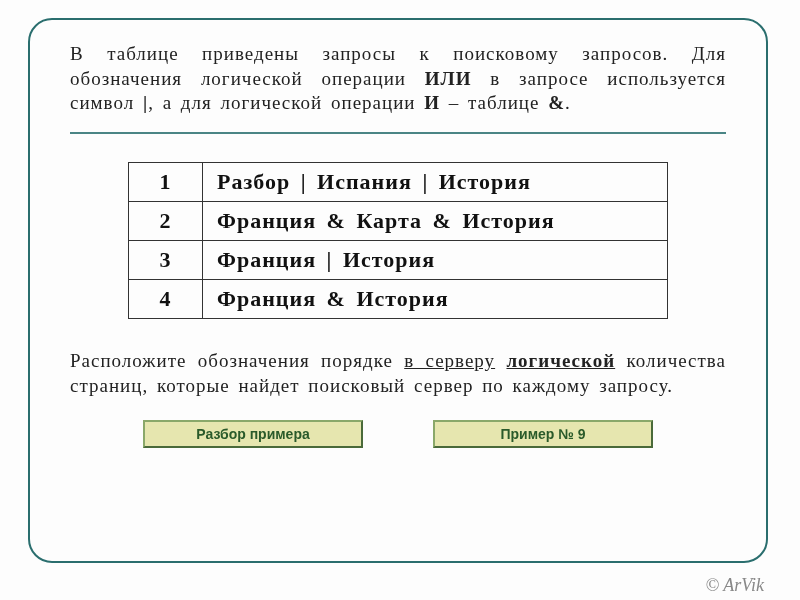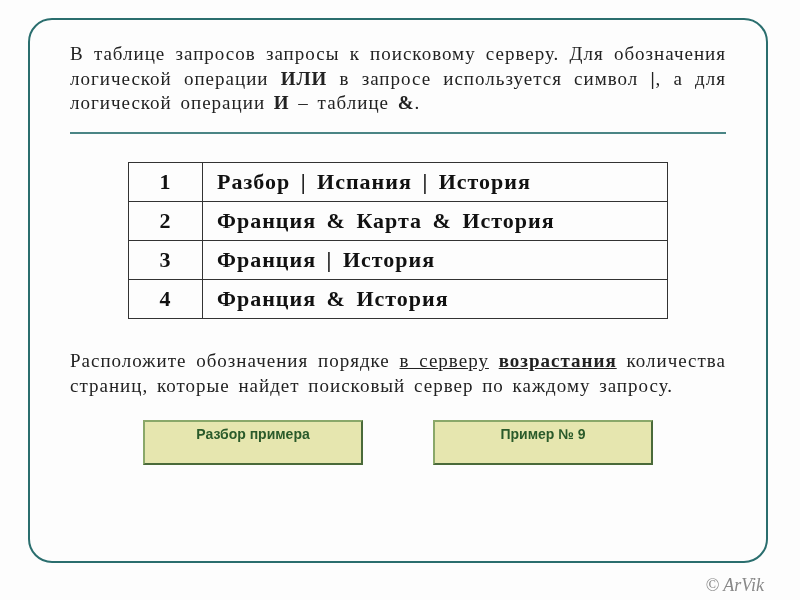--- a/index.html
+++ b/index.html
@@ -69,21 +69,21 @@
     .instruction .ul { text-decoration: underline; }
     .instruction .ulb { text-decoration: underline; font-weight: bold; }
     .buttons {
       margin-top: 22px;
       display: flex;
       justify-content: center;
       gap: 70px;
     }
     .btn {
       width: 220px;
-      height: 45px;
+      height: 28px;
       background: #e6e6af;
       border-top: 2px solid #8aa86a;
       border-left: 2px solid #8aa86a;
       border-right: 2px solid #4a6a3a;
       border-bottom: 2px solid #4a6a3a;
       font-family: Arial, sans-serif;
       font-size: 14px;
       font-weight: bold;
       color: #2a5a2a;
       text-align: center;
@@ -99,21 +99,21 @@
       font-size: 18px;
       color: #888;
     }
   </style>
 </head>
 <body>
 
 <div class="frame">
 
   <p class="intro">
-    <span>В таблице запросов запросы к поисковому серверу. Для обозначения логической операции </span><b>ИЛИ</b><span> в запросе используется символ </span><b>|</b><span>, а для логической операции </span><b>И</b><span> – таблице </span><b>&amp;</b><span>.</span>
+    <span>В таблице приведены запросы к поисковому запросов. Для обозначения логической операции </span><b>ИЛИ</b><span> в запросе используется символ </span><b>|</b><span>, а для логической операции </span><b>И</b><span> – таблице </span><b>&amp;</b><span>.</span>
   </p>
 
   <hr class="hr">
 
   <table class="queries">
     <tbody>
         <tr>
       <td class="num">1</td>
       <td class="q">Разбор | Испания | История</td>
     </tr>
@@ -126,21 +126,21 @@
       <td class="q">Франция | История</td>
     </tr>
     <tr>
       <td class="num">4</td>
       <td class="q">Франция &amp; История</td>
     </tr>
   </tbody>
     </table>
 
   <p class="instruction">
-    <span>Расположите обозначения порядке </span><span class="ul">в серверу</span><span> </span><span class="ulb">возрастания</span><span> количества страниц, которые найдет поисковый сервер по каждому запросу.</span>
+    <span>Расположите обозначения порядке </span><span class="ul">в серверу</span><span> </span><span class="ulb">логической</span><span> количества страниц, которые найдет поисковый сервер по каждому запросу.</span>
   </p>
 
   <div class="buttons">
     <div class="btn">Разбор примера</div>
     <div class="btn">Пример № 9</div>
   </div>
 
 </div>
 
 <div class="copyright">© ArVik</div>

